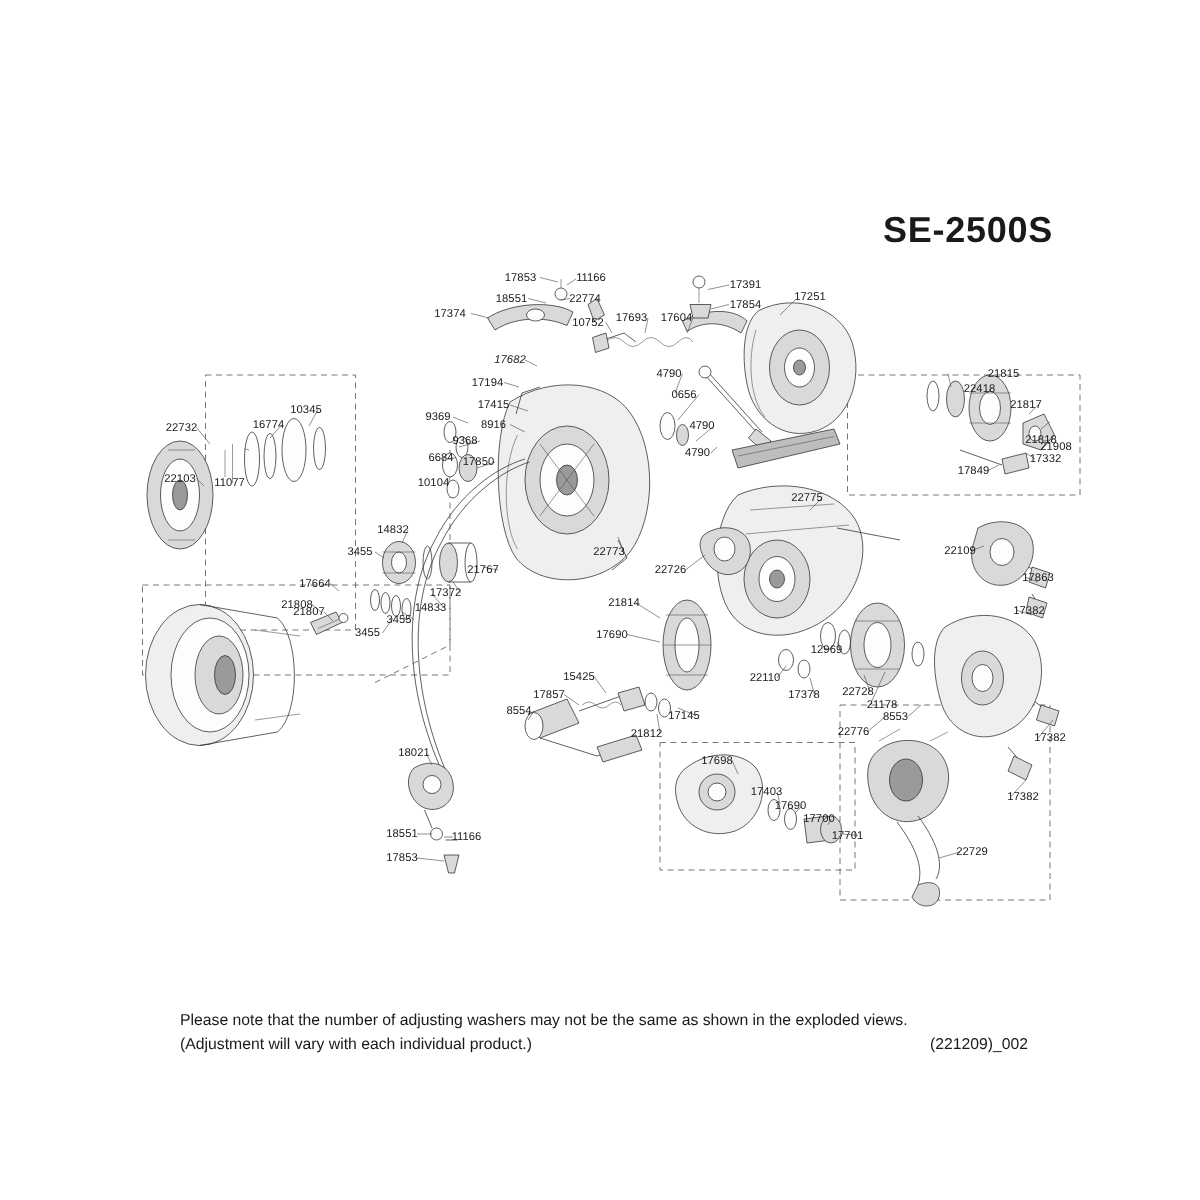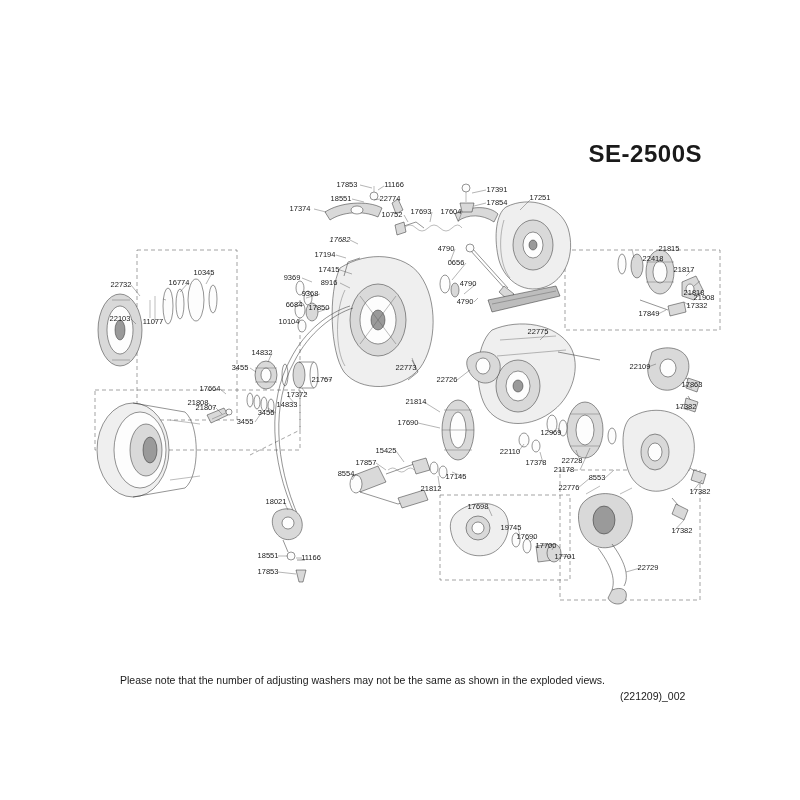--- a/index.html
+++ b/index.html
@@ -346,20 +346,21 @@
       <path d="M684 385 L692 388"></path>
       <path d="M678 407 L688 410"></path>
       <path d="M692 492 L702 480"></path>
       <path d="M674 531 L684 520"></path>
     </g>
   </svg>
 
   <div id="diagram-title">SE-2500S</div>
 
   <div class="note-line" id="note-1">Please note that the number of adjusting washers may not be the same as shown in the exploded views.</div>
+  <div class="note-line" id="note-2">(Adjustment will vary with each individual product.)</div>
   <div id="doc-code">(221209)_002</div>
 
   <div id="labels-layer">
       <div class="plabel" style="left: 347px; top: 185px;">17853</div>
       <div class="plabel" style="left: 394px; top: 185px;">11166</div>
       <div class="plabel" style="left: 497px; top: 190px;">17391</div>
       <div class="plabel" style="left: 341px; top: 199px;">18551</div>
       <div class="plabel" style="left: 390px; top: 199px;">22774</div>
       <div class="plabel" style="left: 300px; top: 209px;">17374</div>
       <div class="plabel" style="left: 497px; top: 203px;">17854</div>
@@ -407,32 +408,32 @@
       <div class="plabel" style="left: 686px; top: 407px;">17382</div>
       <div class="plabel" style="left: 206px; top: 408px;">21807</div>
       <div class="plabel" style="left: 266px; top: 413px;">3455</div>
       <div class="plabel" style="left: 416px; top: 402px;">21814</div>
       <div class="plabel" style="left: 245px; top: 422px;">3455</div>
       <div class="plabel" style="left: 408px; top: 423px;">17690</div>
       <div class="plabel" style="left: 551px; top: 433px;">12969</div>
       <div class="plabel" style="left: 510px; top: 452px;">22110</div>
       <div class="plabel" style="left: 536px; top: 463px;">17378</div>
       <div class="plabel" style="left: 572px; top: 461px;">22728</div>
-      <div class="plabel" style="left: 564px; top: 470px;">21178</div>
+      <div class="plabel" style="left: 588px; top: 470px;">21178</div>
       <div class="plabel" style="left: 386px; top: 451px;">15425</div>
       <div class="plabel" style="left: 366px; top: 463px;">17857</div>
       <div class="plabel" style="left: 456px; top: 477px;">17145</div>
       <div class="plabel" style="left: 597px; top: 478px;">8553</div>
       <div class="plabel" style="left: 346px; top: 474px;">8554</div>
       <div class="plabel" style="left: 569px; top: 488px;">22776</div>
       <div class="plabel" style="left: 700px; top: 492px;">17382</div>
       <div class="plabel" style="left: 431px; top: 489px;">21812</div>
       <div class="plabel" style="left: 276px; top: 502px;">18021</div>
       <div class="plabel" style="left: 478px; top: 507px;">17698</div>
-      <div class="plabel" style="left: 511px; top: 528px;">19745</div>
+      <div class="plabel" style="left: 511px; top: 528px;">17403</div>
       <div class="plabel" style="left: 682px; top: 531px;">17382</div>
       <div class="plabel" style="left: 527px; top: 537px;">17690</div>
       <div class="plabel" style="left: 546px; top: 546px;">17700</div>
       <div class="plabel" style="left: 268px; top: 556px;">18551</div>
       <div class="plabel" style="left: 311px; top: 558px;">11166</div>
       <div class="plabel" style="left: 565px; top: 557px;">17701</div>
       <div class="plabel" style="left: 268px; top: 572px;">17853</div>
       <div class="plabel" style="left: 648px; top: 568px;">22729</div>
     </div>
 

